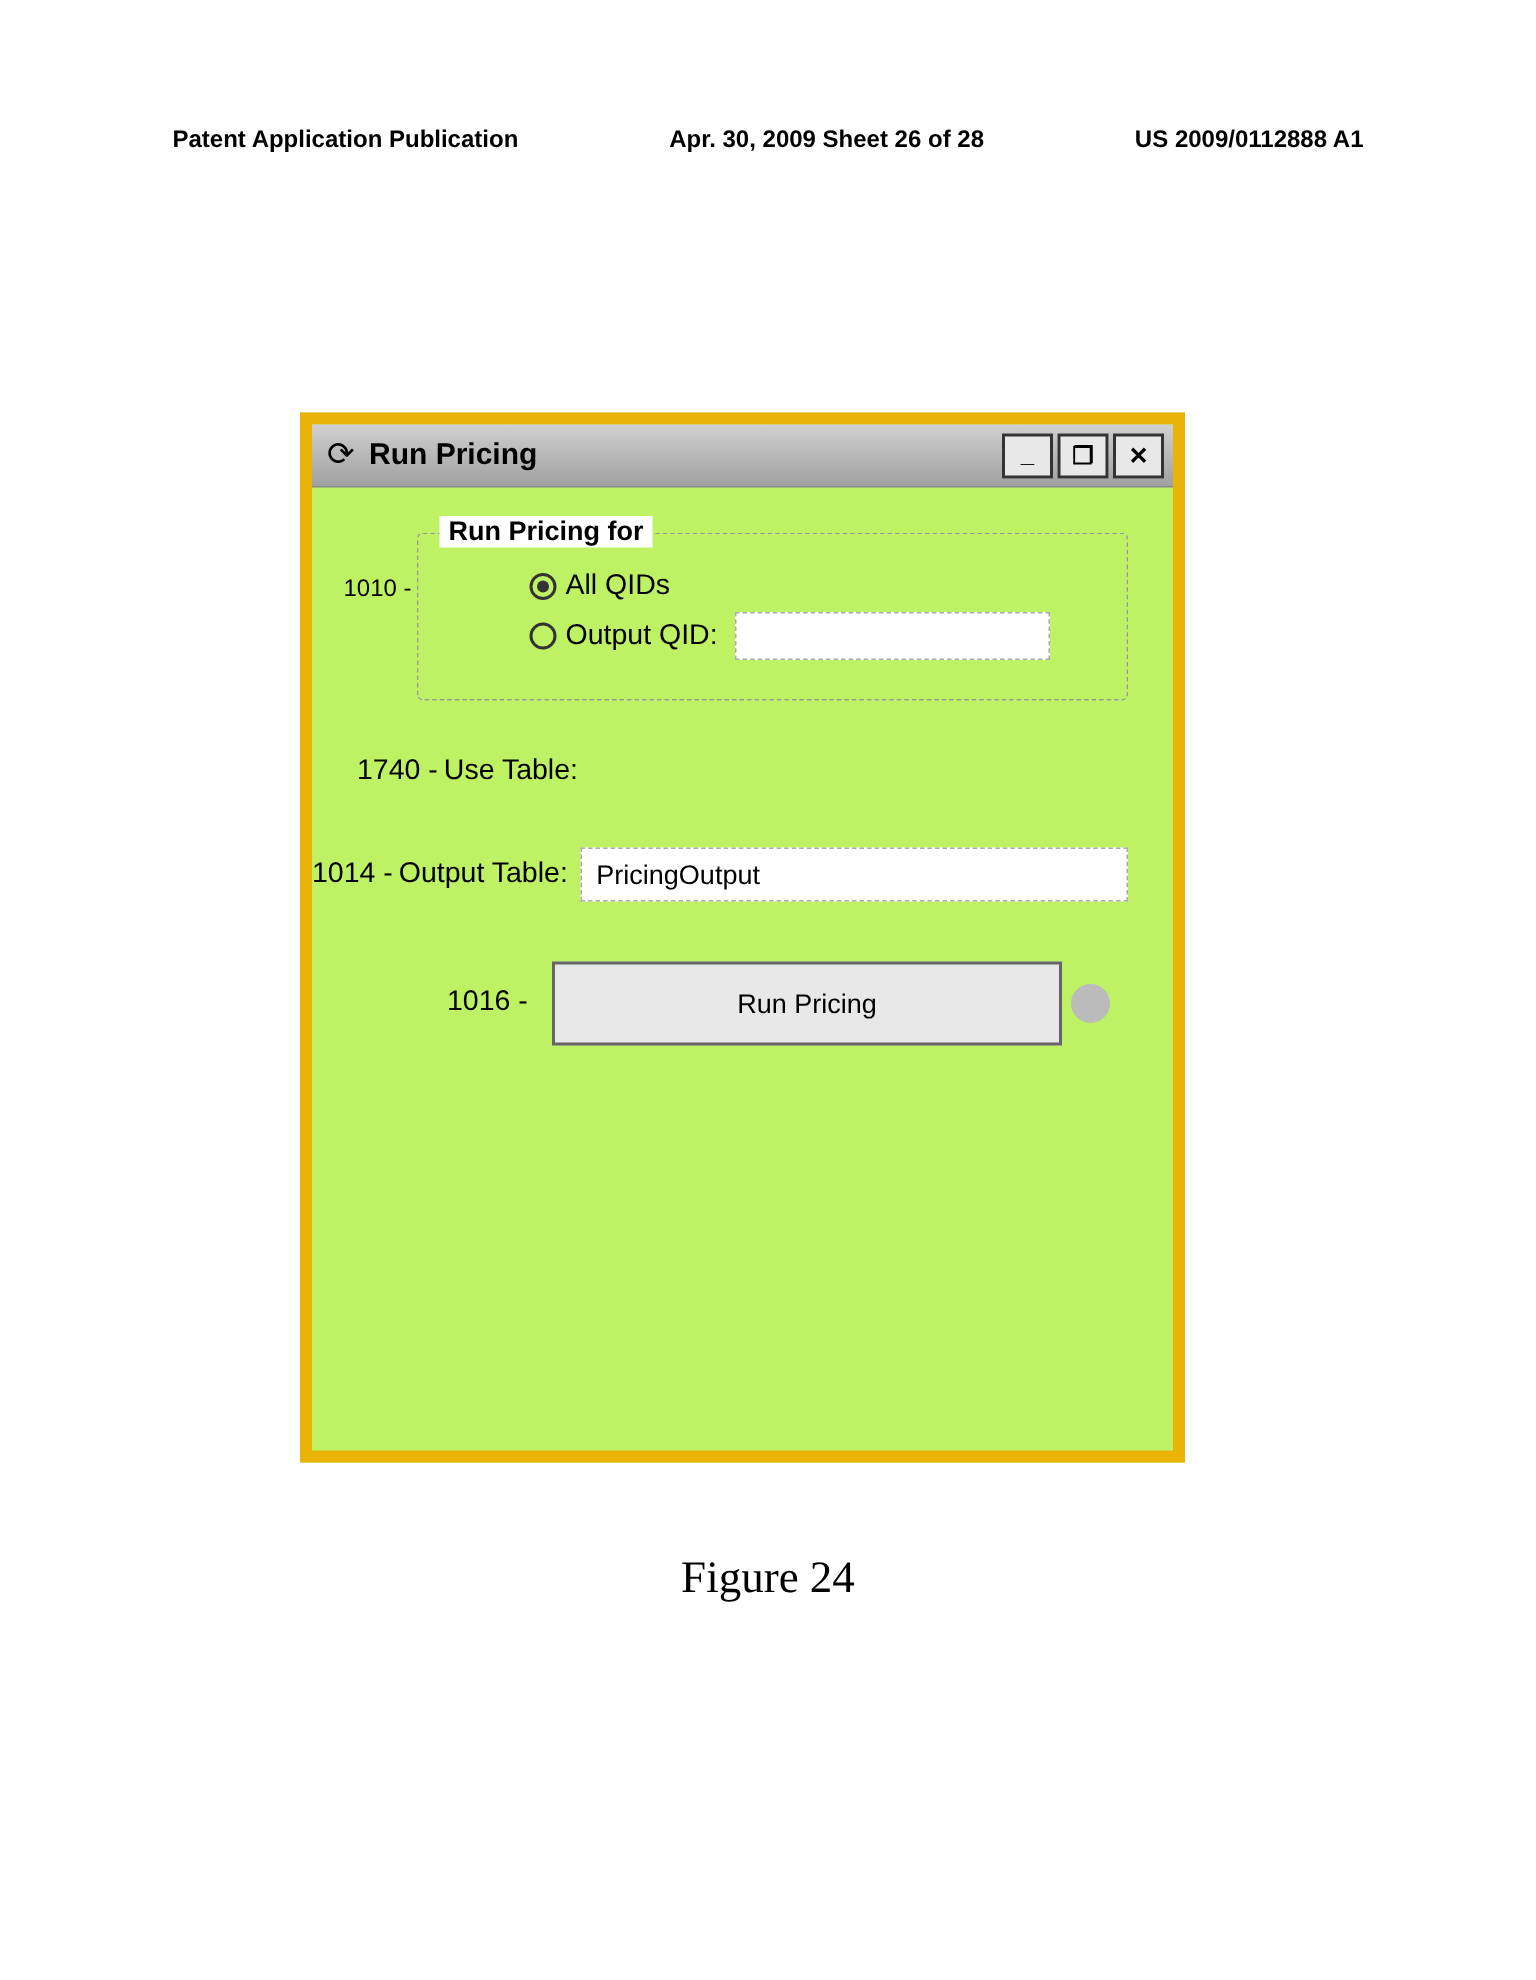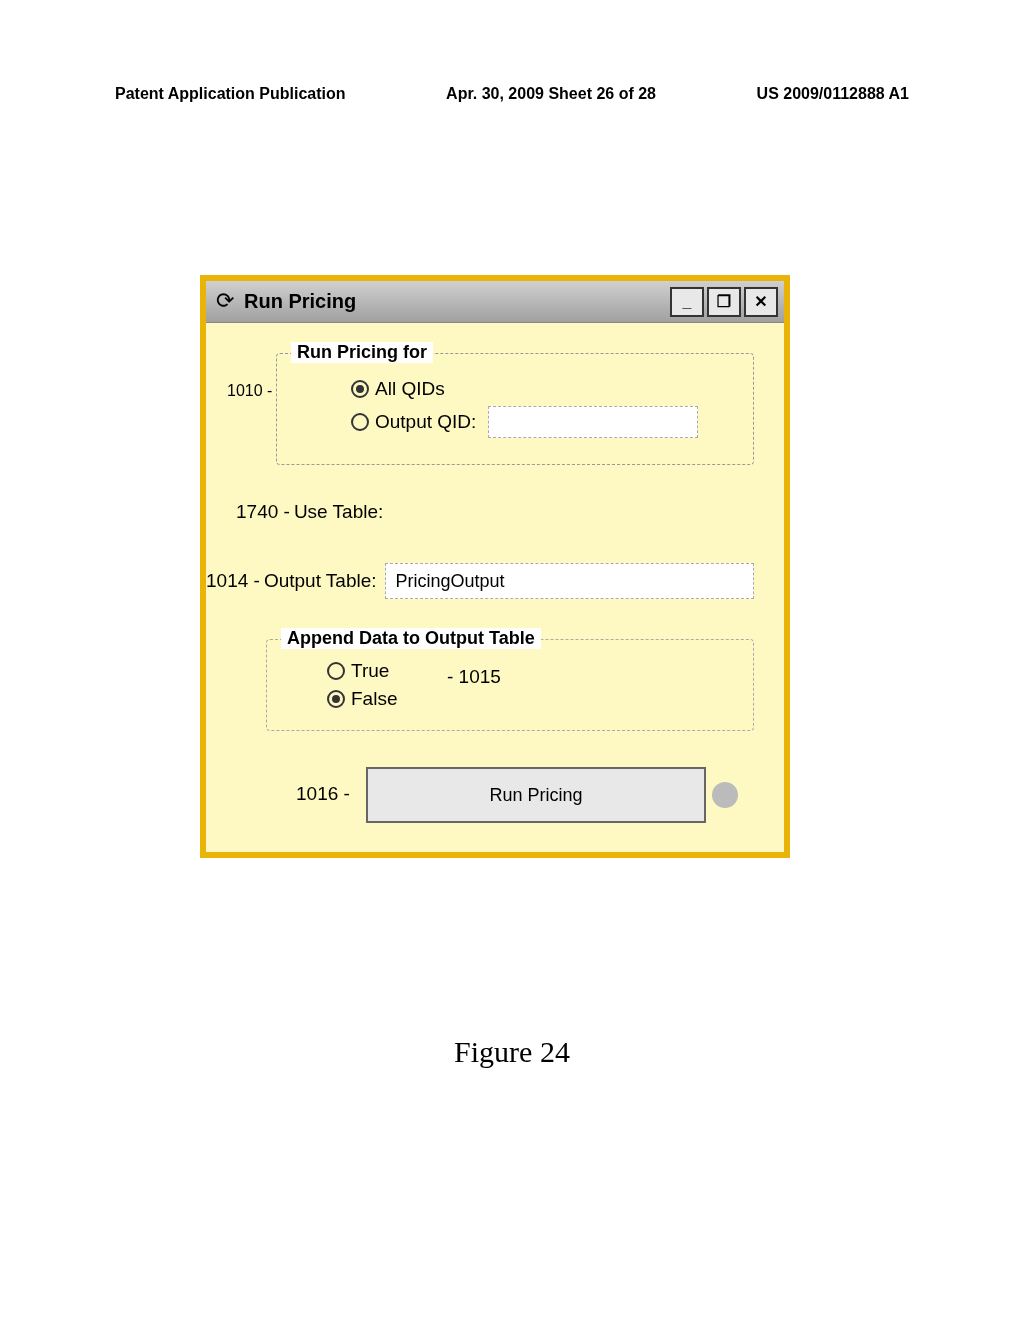--- a/index.html
+++ b/index.html
@@ -19,23 +19,23 @@
       justify-content: space-between;
       padding: 0 115px 0 115px;
       font-size: 16px;
       font-weight: bold;
     }
     .window {
       position: absolute;
       top: 275px;
       left: 200px;
       width: 590px;
-      height: 583px;
-      border: 6px solid #eab308;
-      background: #fef9c3;
+      height: 700px;
+      border: 8px solid #eab308;
+      background: #bef264;
     }
     .titlebar {
       height: 42px;
       background: linear-gradient(to bottom, #d0d0d0 0%, #b8b8b8 50%, #a0a0a0 100%);
       display: flex;
       align-items: center;
       padding: 0 6px 0 8px;
       border-bottom: 1px solid #888;
     }
     .titlebar-icon {
@@ -250,34 +250,20 @@
     </div>
 
     <div class="field-row" style="margin-left:-30px;">
       <span class="field-label">1014 -</span>
       <span class="field-label" style="margin-left:4px;">Output Table:</span>
       <div class="text-input">
         <span>PricingOutput</span>
       </div>
     </div>
 
-    <div class="fieldset2" style="margin-left:30px;">
-      <span class="fieldset-legend" style="left:14px;">Append Data to Output Table</span>
-      <span class="inner-ref-1015">- 1015</span>
-      <div class="radio-row">
-        <span class="radio-circle"></span>
-        <span class="radio-label">True</span>
-      </div>
-      <div class="radio-row">
-        <span class="radio-circle">
-            <span class="radio-dot"></span>
-          </span>
-        <span class="radio-label">False</span>
-      </div>
-    </div>
 
     <div style="display:flex; position:relative;">
       <span class="ref-label" style="position:absolute; left:60px; top:16px;">1016 -</span>
       <div class="run-button">
         <span>Run Pricing</span>
         <span class="gear-icon"></span>
       </div>
     </div>
 
   </div>

